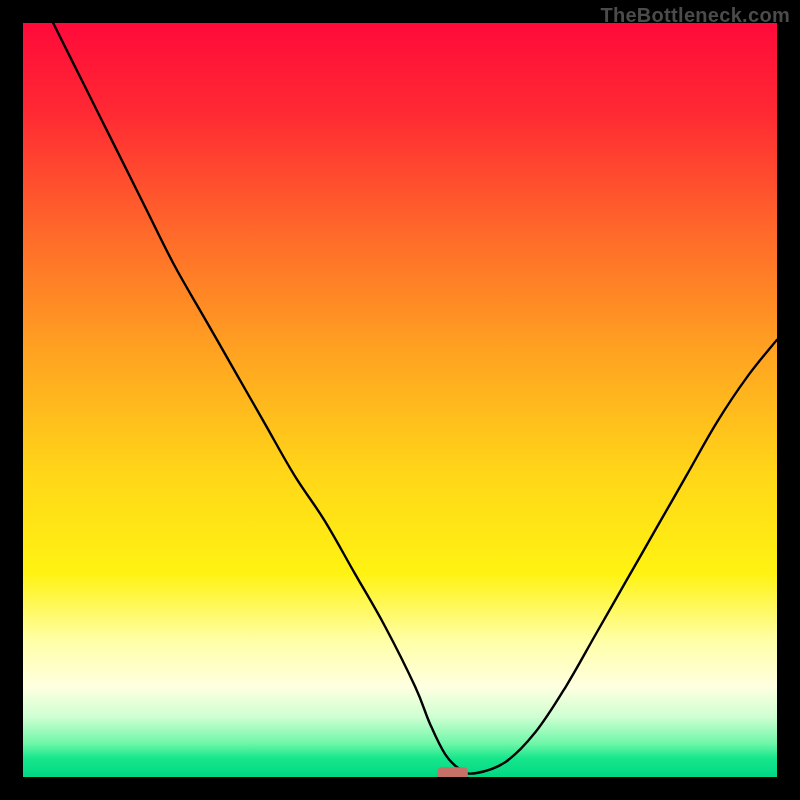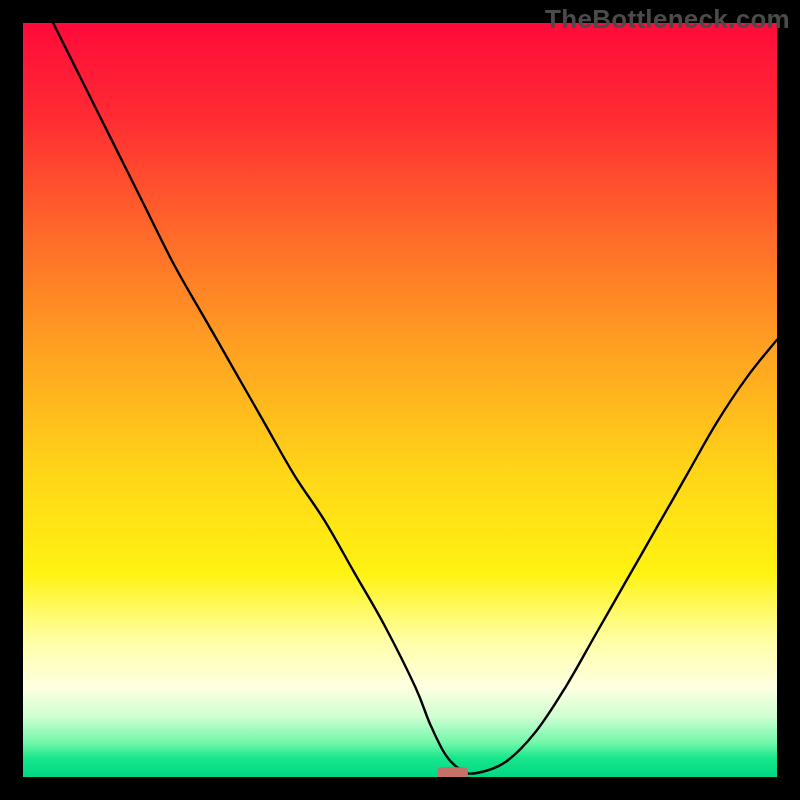--- a/index.html
+++ b/index.html
@@ -15,21 +15,21 @@
     position: relative;
     width: 800px;
     height: 800px;
     background: #000;
   }
   .watermark {
     position: absolute;
     top: 4px;
     right: 10px;
     color: #4b4b4b;
-    font-size: 26px;
+    font-size: 20px;
     font-weight: 600;
     letter-spacing: 0.3px;
     z-index: 5;
     user-select: none;
   }
   .plot {
     position: absolute;
     left: 23px;
     top: 23px;
     width: 754px;

